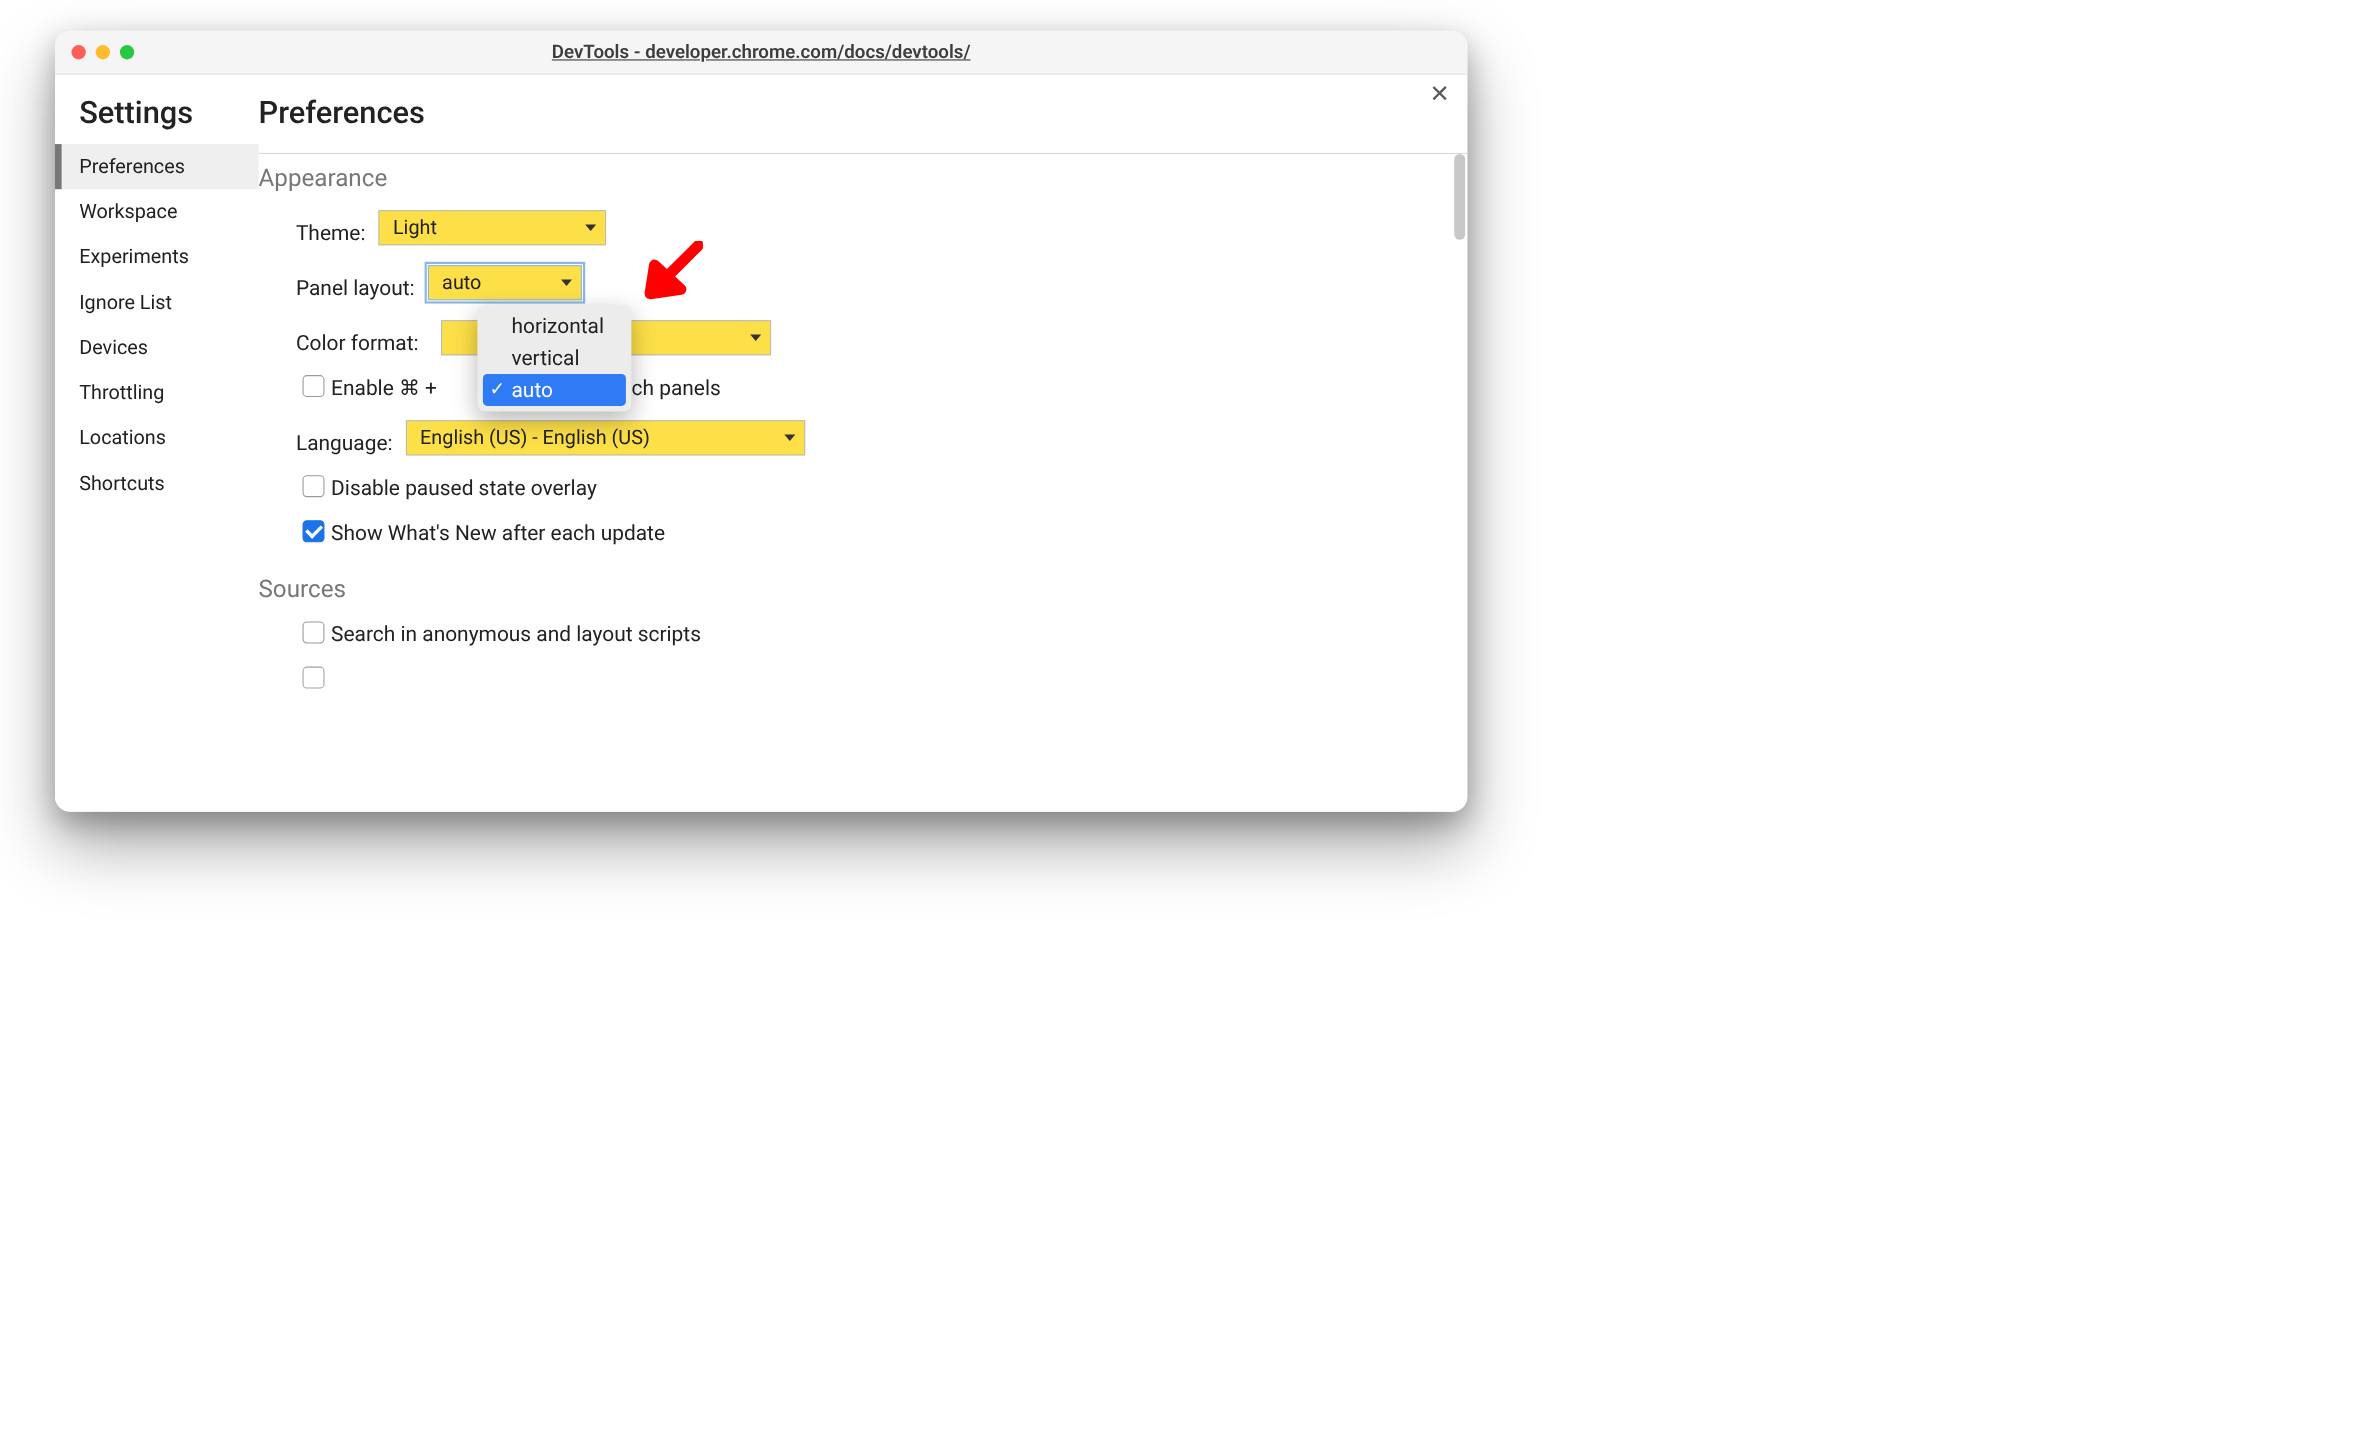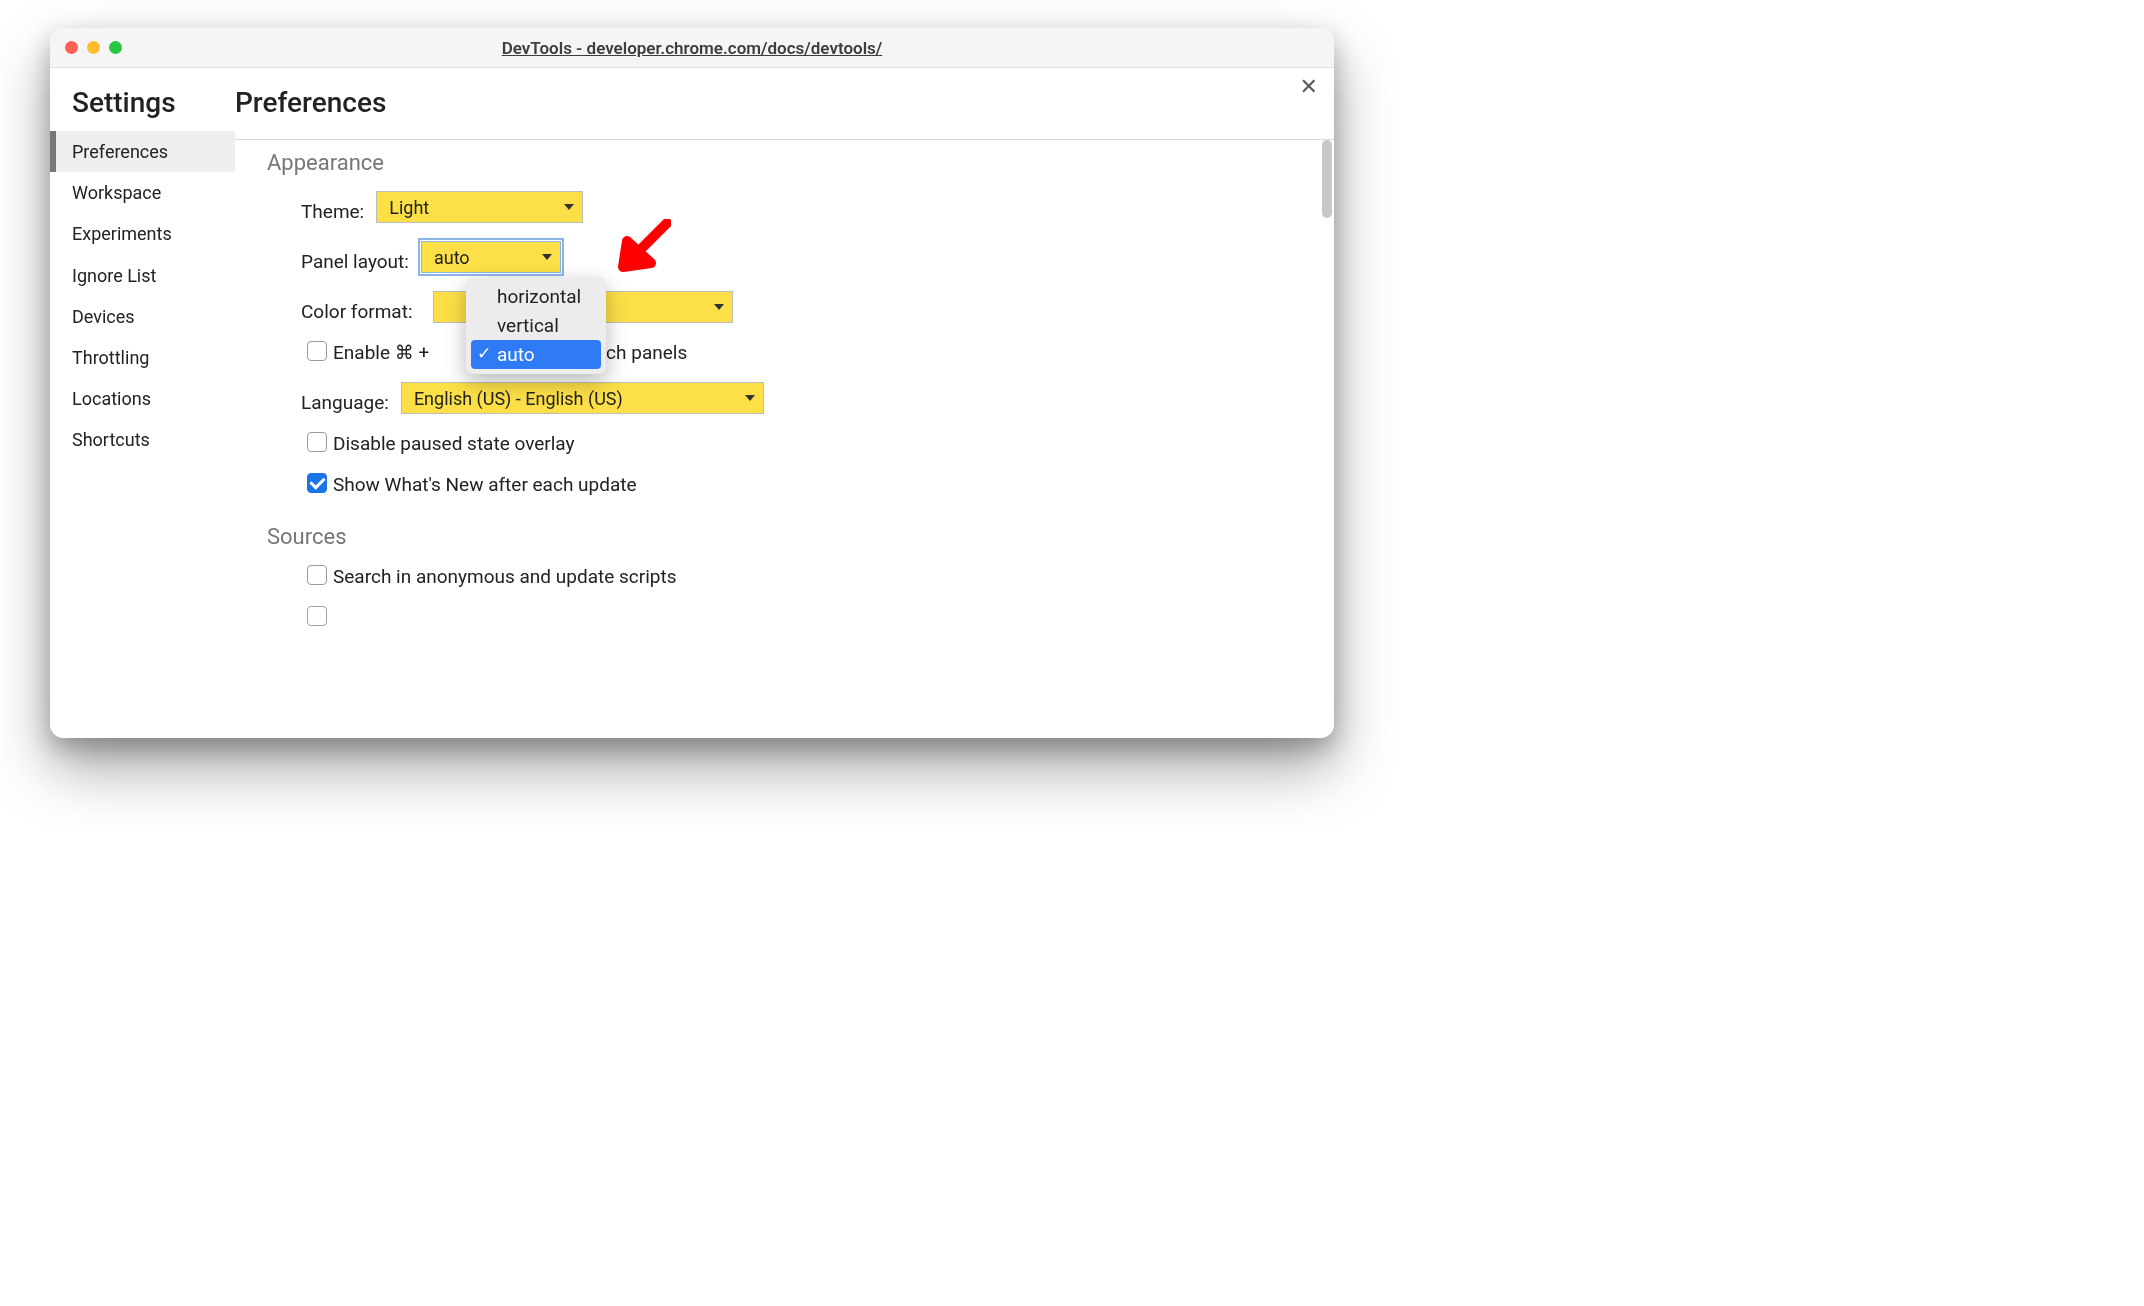--- a/index.html
+++ b/index.html
@@ -106,21 +106,20 @@
     margin: 0;
   }
   .scroll-region {
     position: absolute;
     top: 70px;
     left: 0;
     right: 14px;
     bottom: 0;
     overflow: hidden;
     padding-right: 8px;
-    margin-left: 32px;
   }
   .section-title {
     font-size: 22px;
     color: #777;
     margin: 12px 0 16px 0;
     font-weight: 400;
   }
   .row {
     display: flex;
     align-items: flex-end;
@@ -330,21 +329,21 @@
 
         <div class="check-row">
           <span class="checkbox checked"></span>
           <span>Show What's New after each update</span>
         </div>
 
         <div class="section-title" style="margin-top:28px;">Sources</div>
 
         <div class="check-row">
           <span class="checkbox"></span>
-          <span>Search in anonymous and update scripts</span>
+          <span>Search in anonymous and layout scripts</span>
         </div>
 
         <div class="check-row" style="opacity:0.9;">
           <span class="checkbox"></span>
         </div>
 
       </div>
     </main>
   </div>
 </div>

